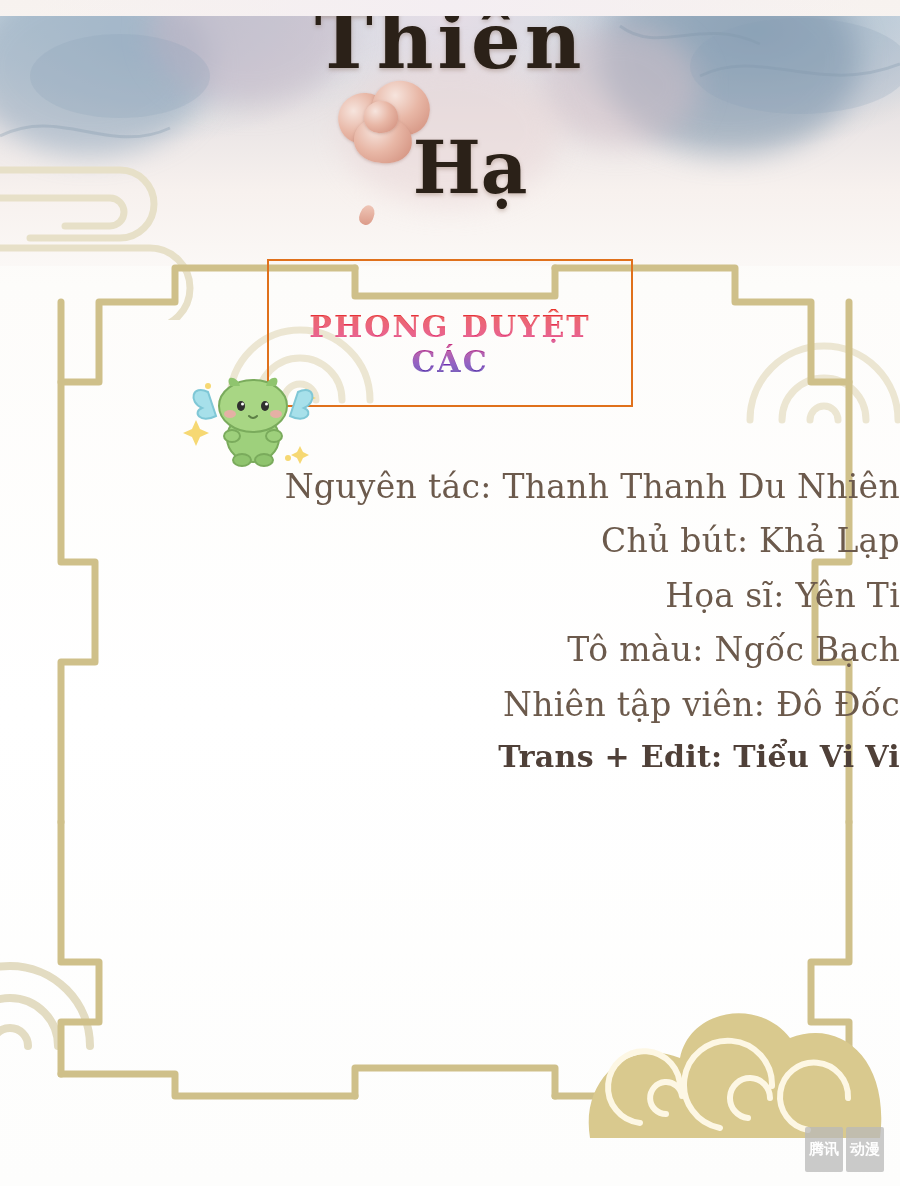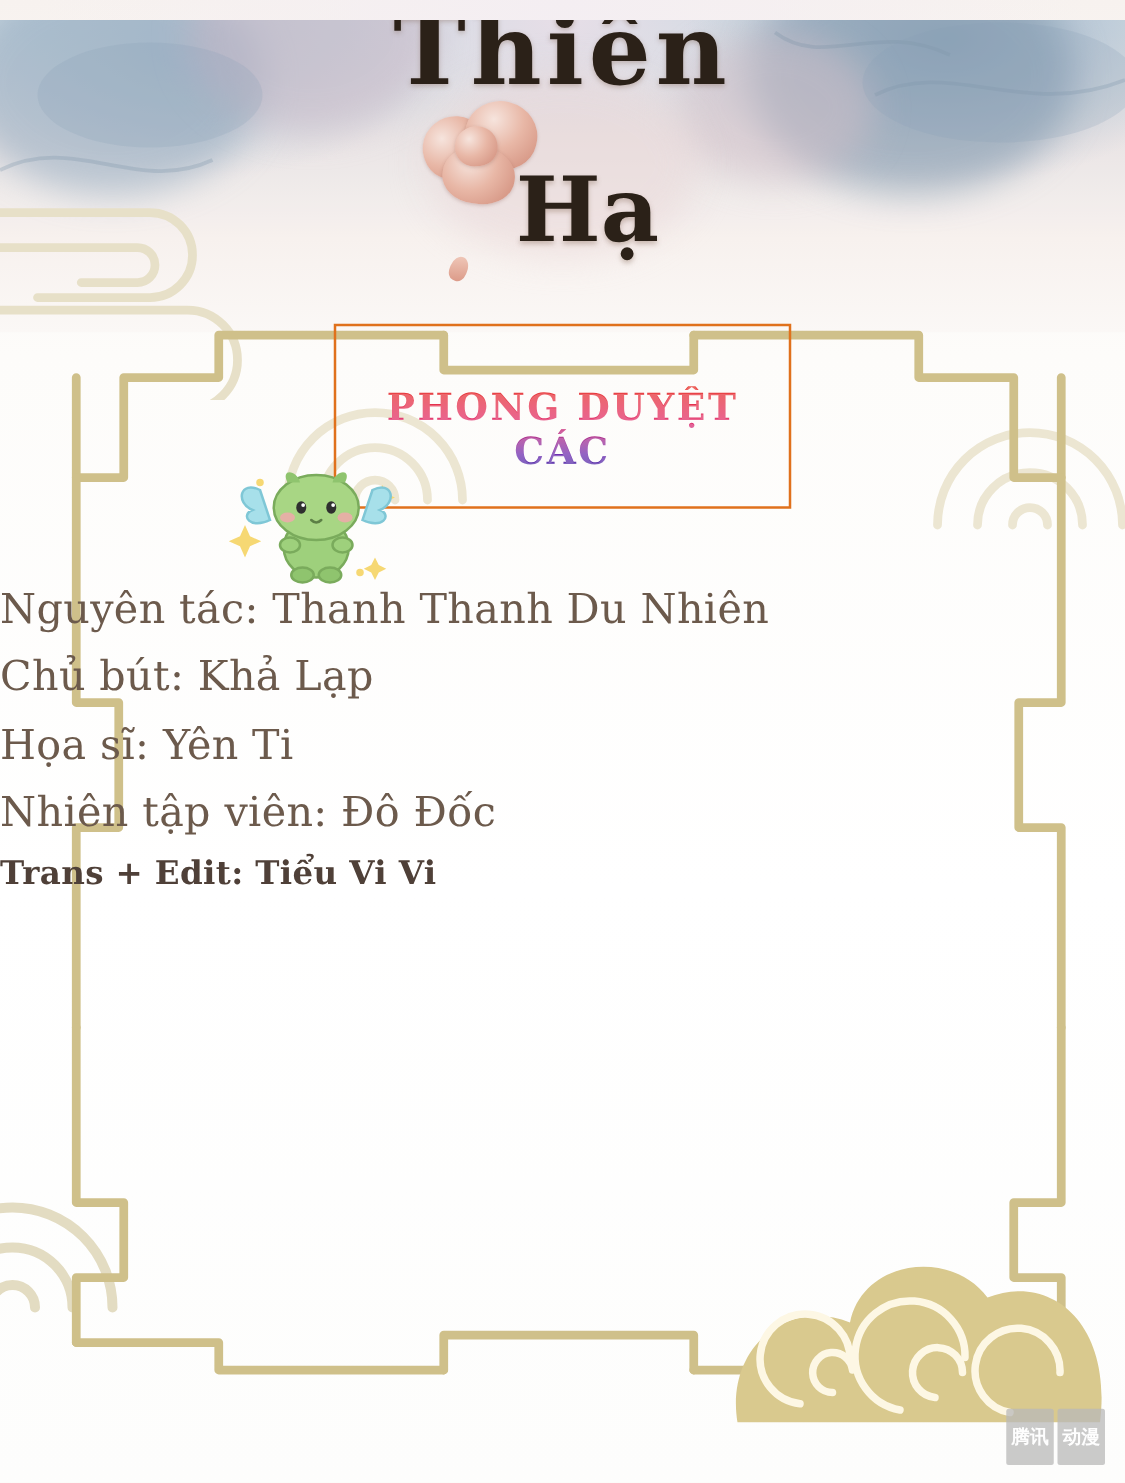--- a/index.html
+++ b/index.html
@@ -162,34 +162,34 @@
     width: 150px;
     height: 110px;
   }
 
   
   .credits {
     position: absolute;
     left: 0;
     top: 460px;
     width: 900px;
-    text-align: left;
+    text-align: right;
   }
   .credit-line {
     font-family: "DejaVu Serif", serif;
     color: #6c5a4c;
     font-size: 33px;
     line-height: 1.65;
     letter-spacing: .3px;
     white-space: nowrap;
   }
   .credit-line.emph {
     color: #4f4038;
     font-weight: bold;
-    font-size: 26px;
+    font-size: 30px;
   }
 
   
   .bottom-cloud {
     position: absolute;
     right: 0;
     bottom: 48px;
     width: 330px;
     height: 230px;
     pointer-events: none;
@@ -350,20 +350,21 @@
     <ellipse cx="96" cy="74" rx="8" ry="6" fill="#9ed07c" stroke="#7aab5c" stroke-width="2"></ellipse>
 
     <ellipse cx="64" cy="98" rx="9" ry="6" fill="#8fc46e" stroke="#7aab5c" stroke-width="2"></ellipse>
     <ellipse cx="86" cy="98" rx="9" ry="6" fill="#8fc46e" stroke="#7aab5c" stroke-width="2"></ellipse>
   </svg>
 
   <div class="credits">
     <div class="credit-line">Nguyên tác: Thanh Thanh Du Nhiên</div>
     <div class="credit-line">Chủ bút: Khả Lạp</div>
     <div class="credit-line">Họa sĩ: Yên Ti</div>
+    <div class="credit-line">Tô màu: Ngốc Bạch</div>
     <div class="credit-line">Nhiên tập viên: Đô Đốc</div>
     <div class="credit-line emph">Trans + Edit: Tiểu Vi Vi</div>
   </div>
 
   <svg class="bottom-cloud" width="330" height="230" viewBox="0 0 330 230">
     <path d="M20,230 C10,170 60,130 110,150 C120,100 190,90 220,130 C270,110 320,150 310,230 Z" fill="#d9c98e"></path>
     <g fill="none" stroke="#fdf7e4" stroke-width="6" stroke-linecap="round">
       <path d="M70,215 a36,36 0 1 1 40,-34"></path>
       <path d="M96,206 a16,16 0 1 1 16,-18"></path>
       <path d="M150,220 a44,44 0 1 1 52,-42"></path>

